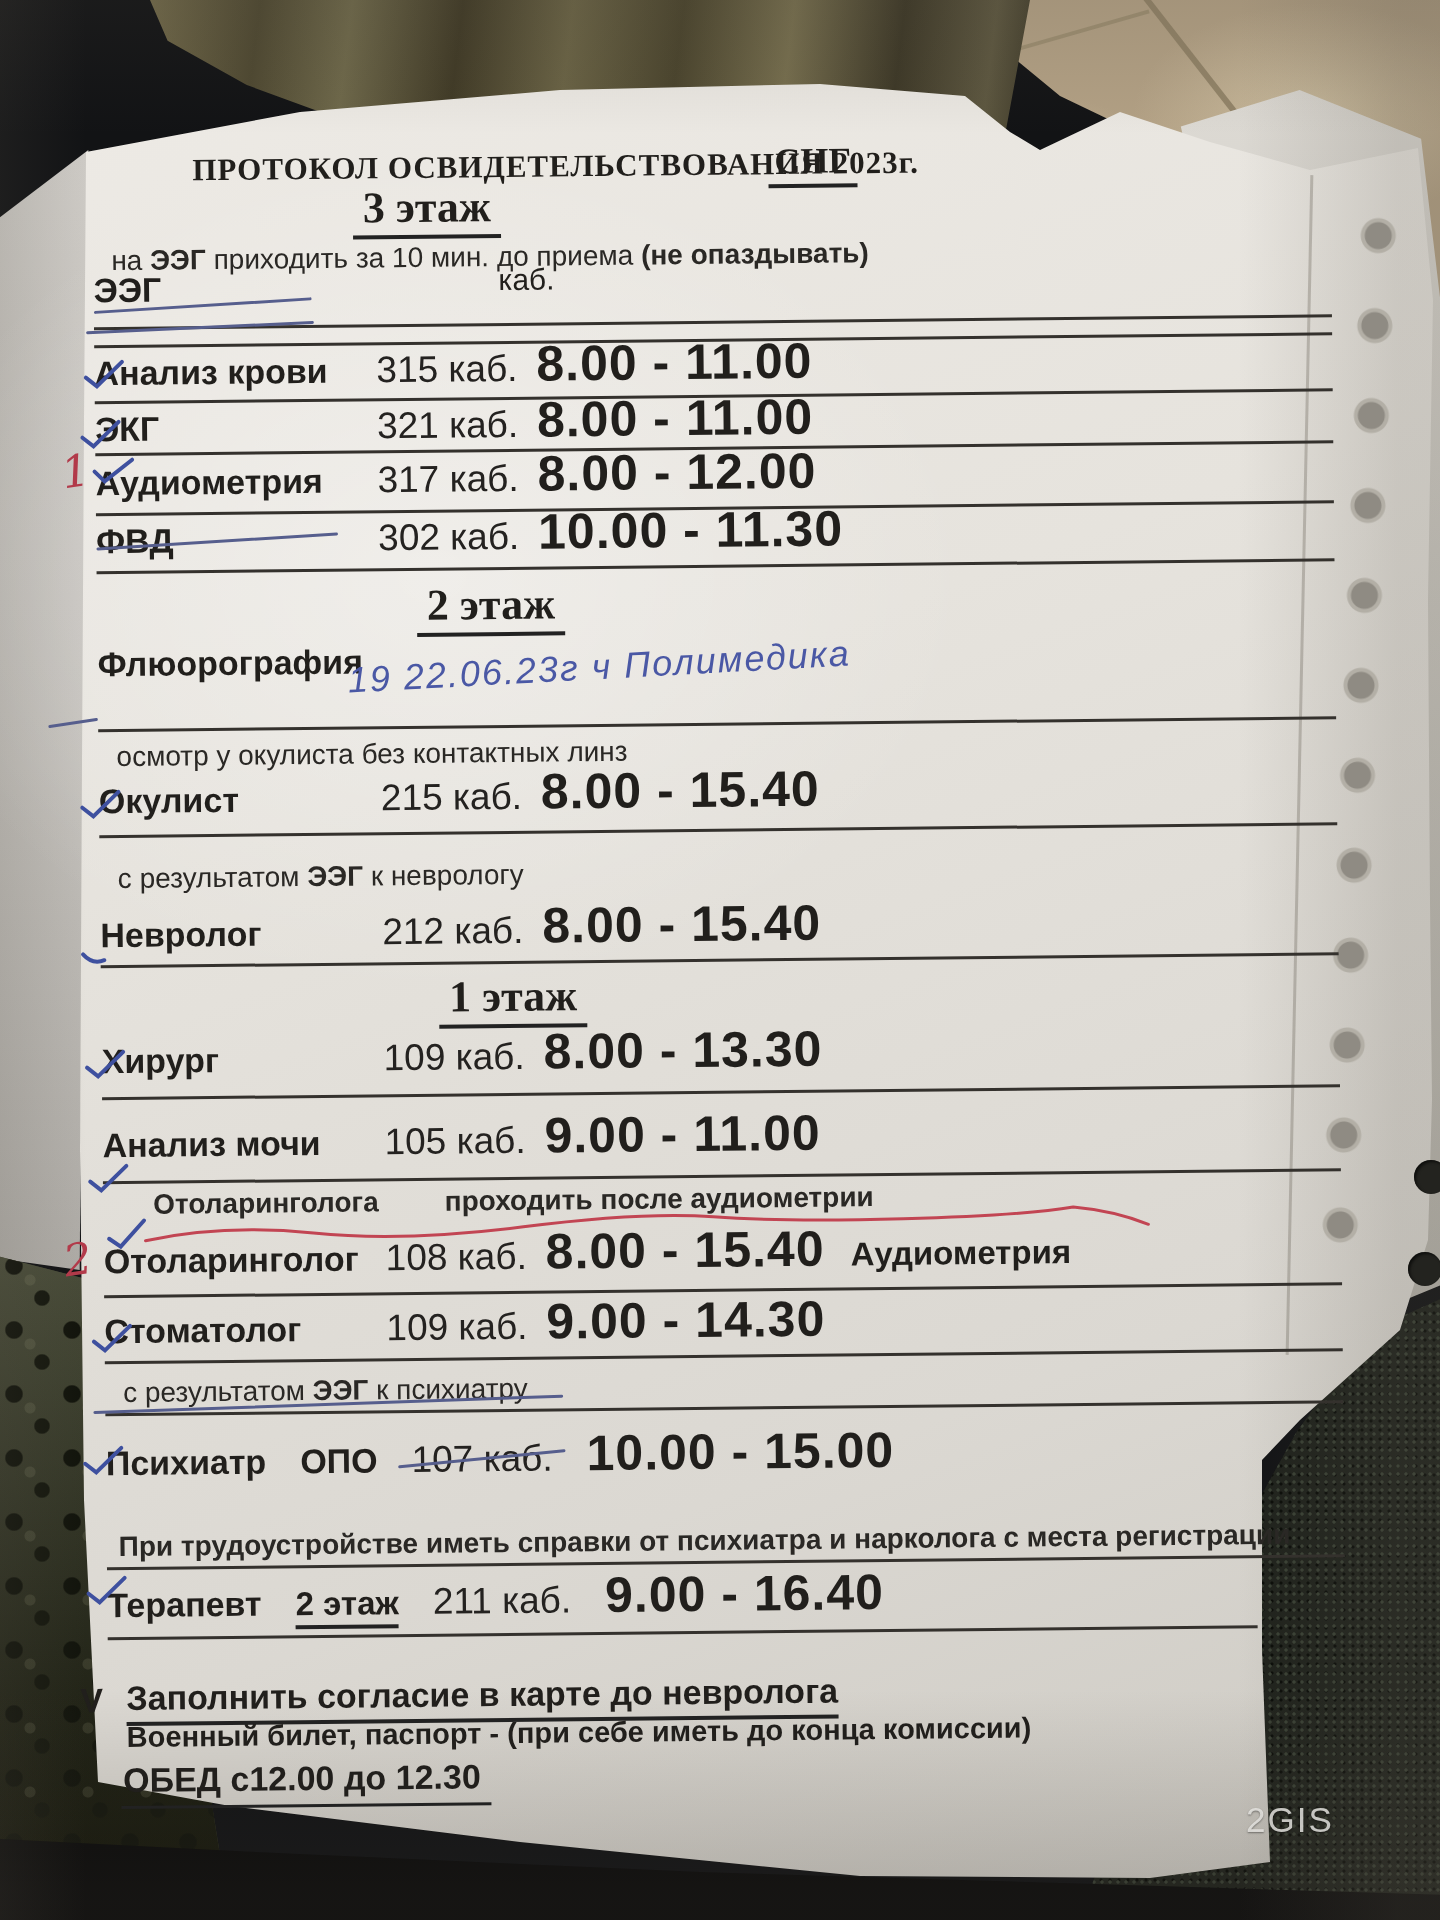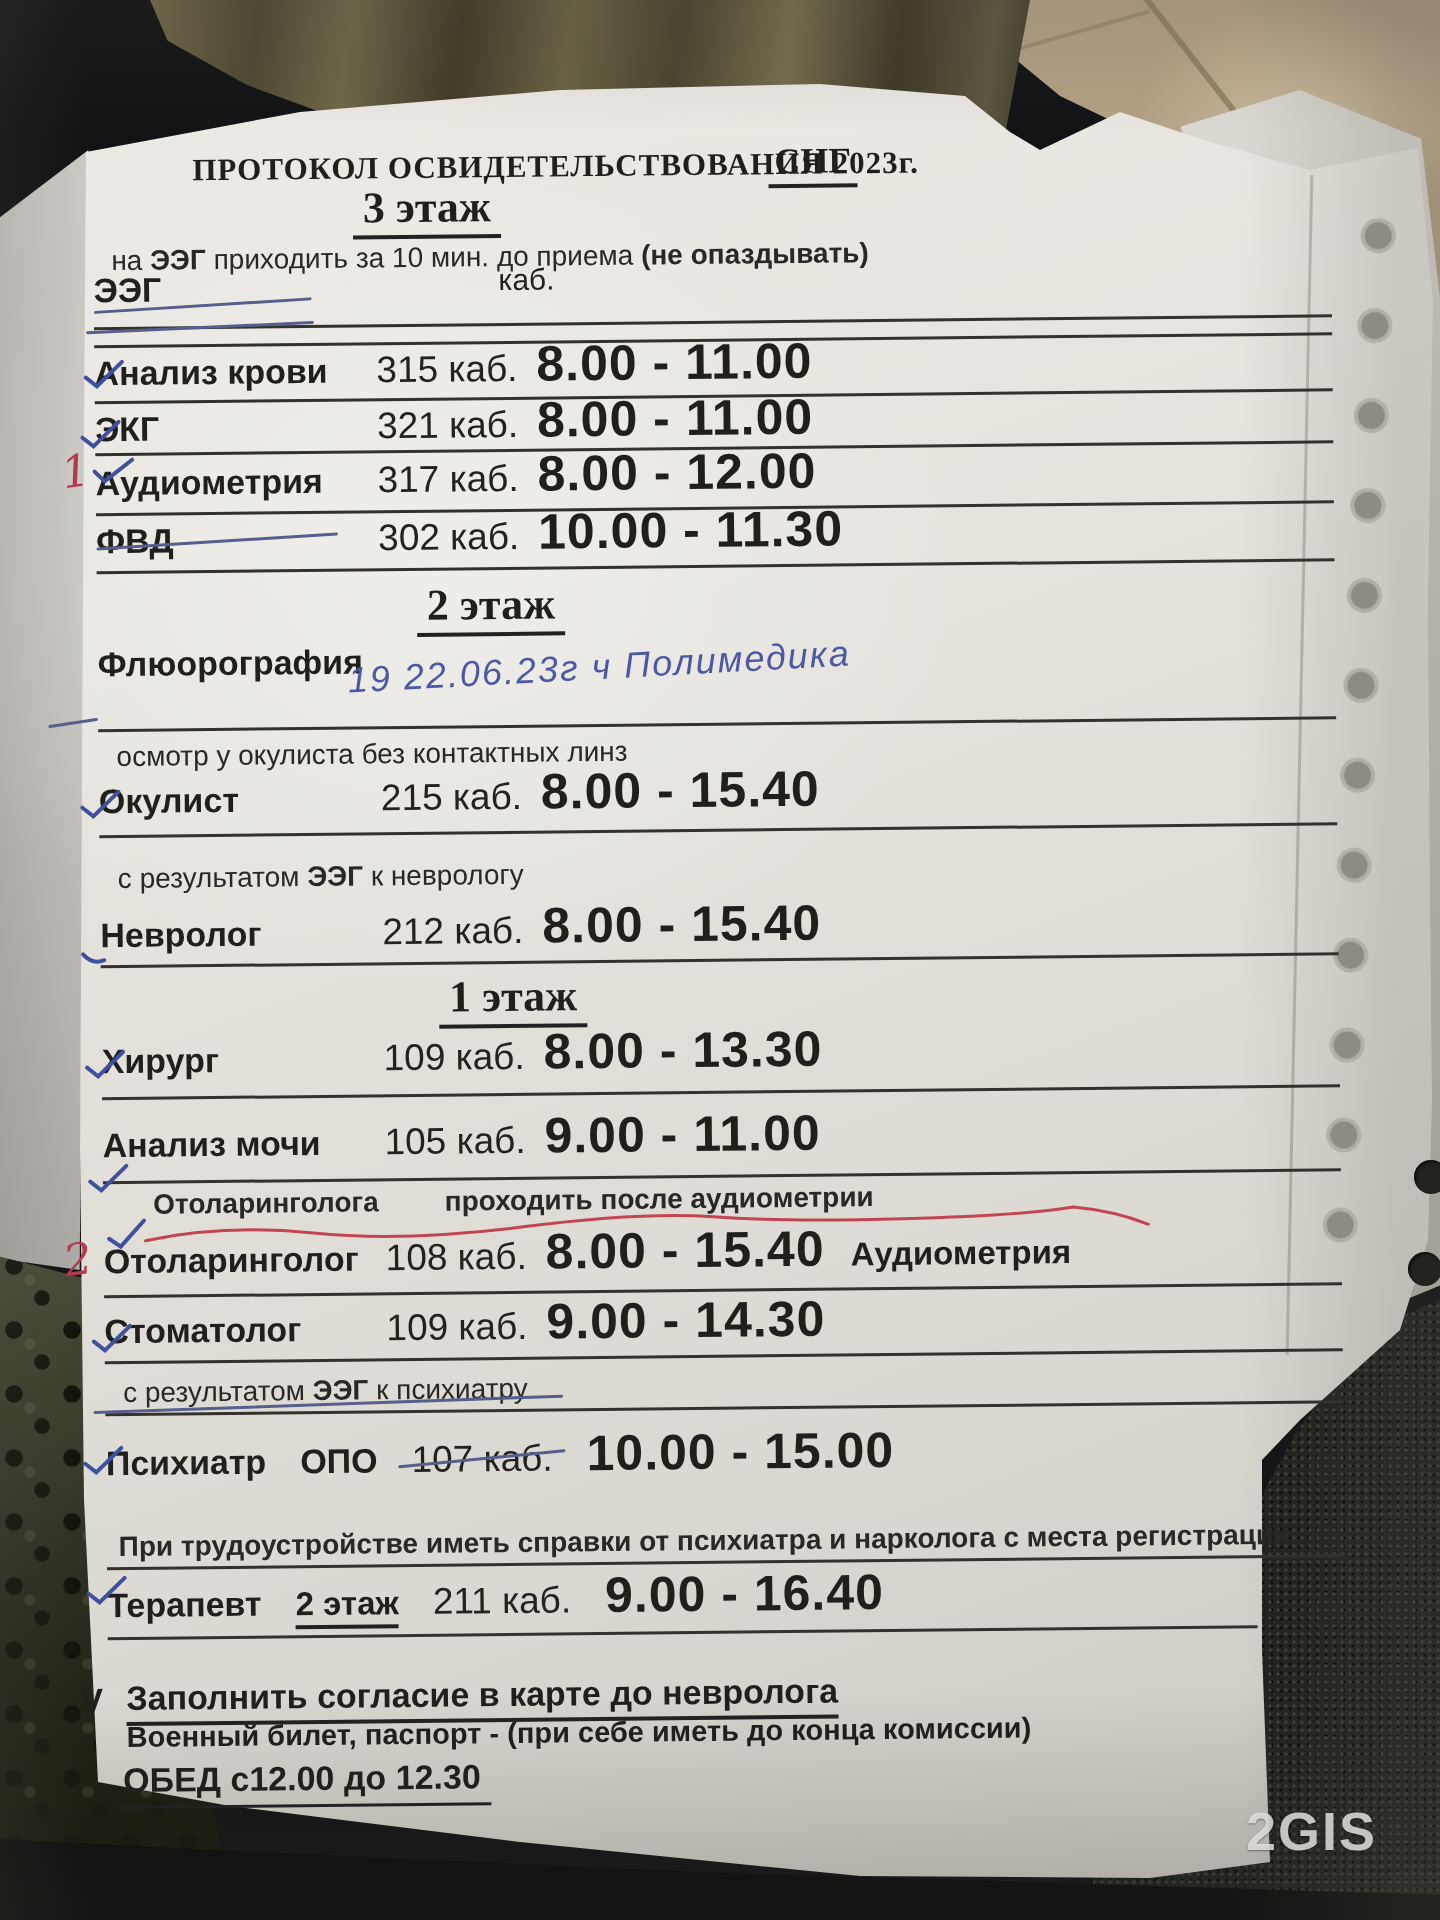--- a/index.html
+++ b/index.html
@@ -104,21 +104,21 @@
   
   .pen{position:absolute;height:3px;background:#565e8d;border-radius:2px;}
   .chk{position:absolute;width:44px;height:34px;}
   .chk svg{width:100%;height:100%;}
   .chk path{fill:none;stroke:#3e509f;stroke-width:3.6;stroke-linecap:round;}
   .red-digit{position:absolute;color:#b23a4a;font-size:44px;font-family:"DejaVu Serif",serif;font-style:italic;transform:rotate(-8deg);}
   .hand{left:350px;top:646px;font-size:36px;color:#4a58a5;font-style:italic;transform:rotate(-2.5deg);letter-spacing:2px;white-space:nowrap;}
   .squiggle{left:140px;top:1206px;width:1010px;height:44px;}
   .squiggle path{fill:none;stroke:#c24553;stroke-width:3;stroke-linecap:round;}
 
-  .watermark{left:1246px;top:1800px;font-size:54px;font-weight:bold;letter-spacing:2px;
+  .watermark{left:1246px;top:1800px;font-size:35px;font-weight:normal;letter-spacing:2px;
     color:rgba(236,234,230,.82);text-shadow:0 1px 2px rgba(0,0,0,.4);}
 </style>
 </head>
 <body>
 
 <div class="stage">
 
   <div class="abs tile"></div>
   <div class="abs grout"></div>
   <div class="abs grout2"></div>

